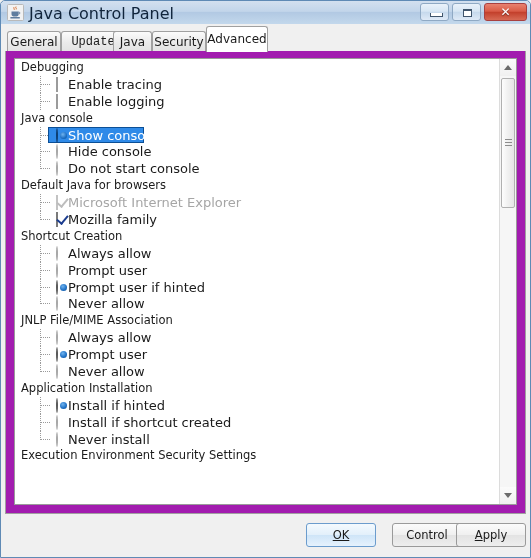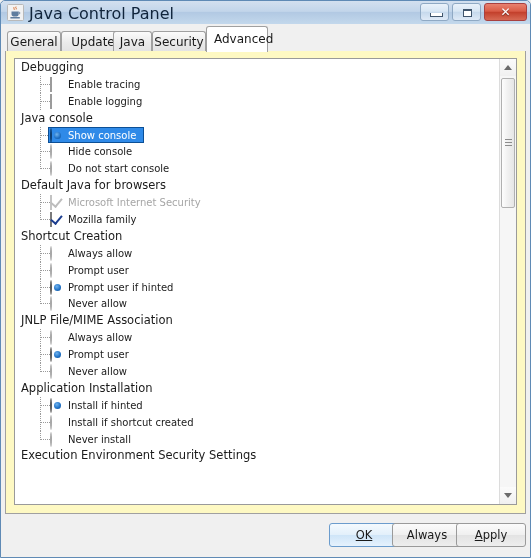--- a/index.html
+++ b/index.html
@@ -85,24 +85,25 @@
   .tab.selected{
     height:26px;
     background:#ffffff;
     border-color:#a0a0a0;
     line-height:24px;
     z-index:5;
   }
   
   .panel{
     position:absolute;left:4px;top:50px;right:4px;bottom:43px;
-    background:#fef9c3;
+    background:#a21caf;
     border:1px solid #a0a0a0;
     border-top:none;
     box-sizing:border-box;
+    text-align:center;
   }
   .scrollpane{
     position:absolute;left:8px;top:7px;right:8px;bottom:8px;
     background:#ffffff;
     border:1px solid #9a9a9a;
     box-sizing:border-box;
     overflow:hidden;
   }
   .tree{
     position:absolute;left:0;top:0;right:17px;bottom:0;
@@ -166,21 +167,21 @@
     border-color:#5a5a5a;
     background:radial-gradient(circle at 50% 35%,#ffffff 0%,#f6f6f6 55%,#d9d9d9 100%);
   }
   .rb .dot{
     position:absolute;left:3px;top:3px;width:7px;height:7px;
     border-radius:50%;
     background:radial-gradient(circle at 40% 35%,#6fb3ef 0%,#1d6fc4 60%,#0e4a8c 100%);
   }
   .lbl{
     position:absolute;left:53px;top:1px;
-    color:#1a1a1a;font-size:10px;line-height:15px;
+    color:#1a1a1a;font-size:13px;line-height:15px;
   }
   .lbl.disabled{color:#a6a6a6;}
   .row.selected .sel-bg{
     position:absolute;left:33px;top:0px;height:16px;
     background:#2f8ae8;
     border:1px solid #0b4f96;
     box-sizing:border-box;
   }
   .row.selected .lbl{color:#ffffff;}
   .row.selected .rb{
@@ -267,24 +268,24 @@
         <span class="glyph-max"></span>
       </div>
       <div class="winbtn close">
         <span class="glyph-close">✕</span>
       </div>
     </div>
   </div>
 
   <div class="tabstrip" id="tabstrip">
       <div class="tab" style="left: 6px; width: 54px;">General</div>
-      <div class="tab" style="left: 60px; width: 64px;">Update</div>
+      <div class="tab" style="left: 60px; width: 64px; font-family: Liberation Mono, monospace;">Update</div>
       <div class="tab" style="left: 112px; width: 39px;">Java</div>
       <div class="tab" style="left: 151px; width: 54px; text-align: center;">Security</div>
-      <div class="tab selected" style="left: 205px; width: 62px; padding-left: 7px;">Advanced</div>
+      <div class="tab selected" style="left: 205px; width: 62px;">Advanced</div>
     </div>
 
   <div class="panel">
     <div class="scrollpane">
       <div class="tree" id="tree">
           <div class="row">
             <span class="group-label">Debugging</span>
           </div>
           <div class="row">
             <span class="tline-v"></span>
@@ -320,21 +321,21 @@
             <span class="ctrl"><span class="rb"></span></span>
             <span class="lbl">Do not start console</span>
           </div>
           <div class="row">
             <span class="group-label">Default Java for browsers</span>
           </div>
           <div class="row">
             <span class="tline-v"></span>
             <span class="tline-h"></span>
             <span class="ctrl"><span class="cb checked-on disabled"><span class="tick"></span></span></span>
-            <span class="lbl disabled">Microsoft Internet Security</span>
+            <span class="lbl disabled">Microsoft Internet Explorer</span>
           </div>
           <div class="row">
             <span class="tline-v last"></span>
             <span class="tline-h"></span>
             <span class="ctrl"><span class="cb checked-on"><span class="tick"></span></span></span>
             <span class="lbl">Mozilla family</span>
           </div>
           <div class="row">
             <span class="group-label">Shortcut Creation</span>
           </div>
@@ -417,18 +418,18 @@
           <span class="sb-grip"></span>
         </div>
         <div class="sb-arrow down">
           <span class="ar"></span>
         </div>
       </div>
     </div>
   </div>
 
   <div class="buttonbar" id="buttonbar">
-      <div class="btn default" style="left: 328px; text-decoration: underline;">OK</div>
-      <div class="btn" style="left: 391px;">Always</div>
+      <div class="btn default" style="left: 305px; text-decoration: underline;">OK</div>
+      <div class="btn" style="left: 391px;">Control</div>
       <div class="btn" style="left: 455px;"><span class="mnem">A</span><span>pply</span></div>
     </div>
 
 </div>
 
 </body></html>

